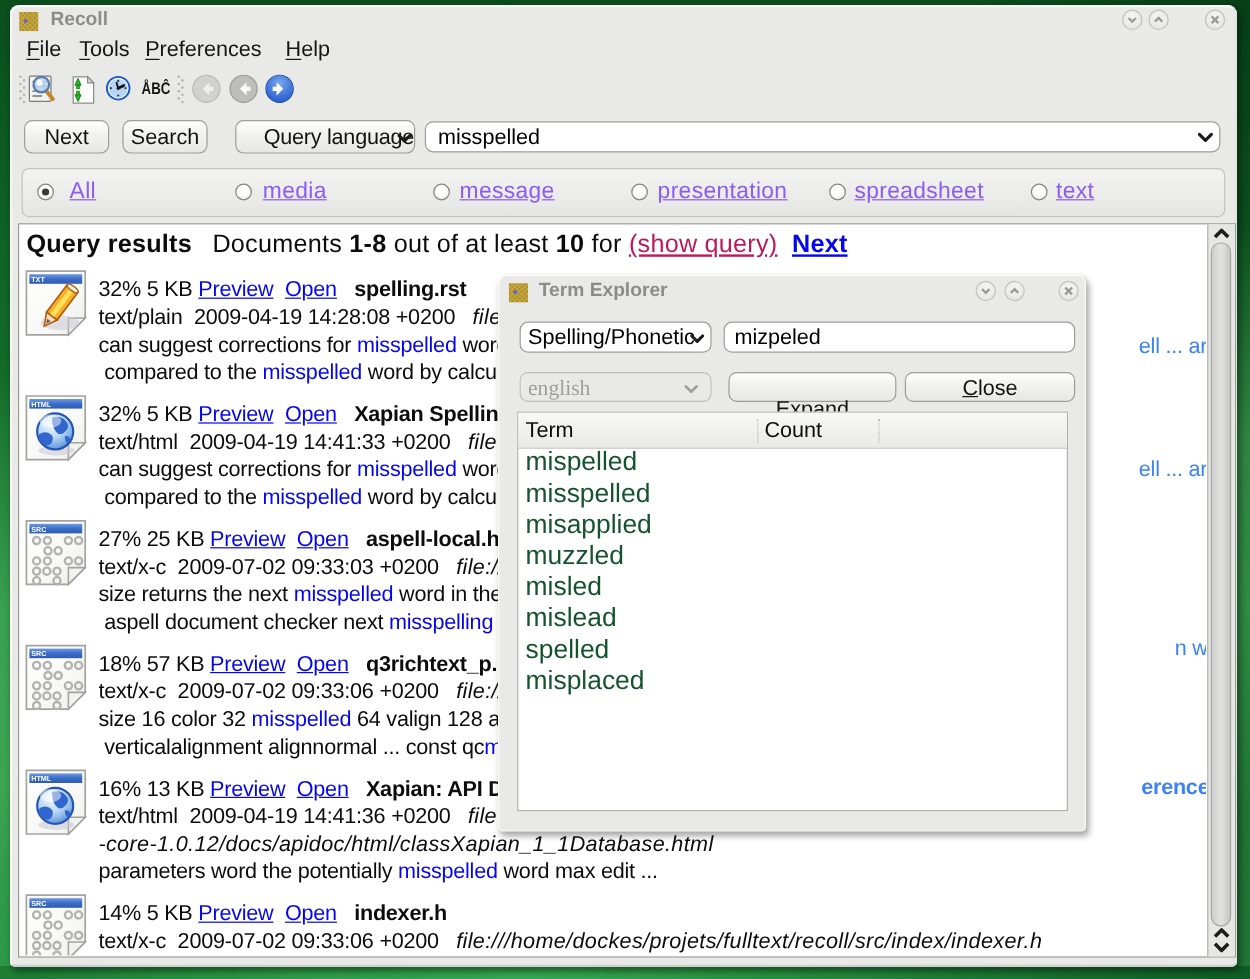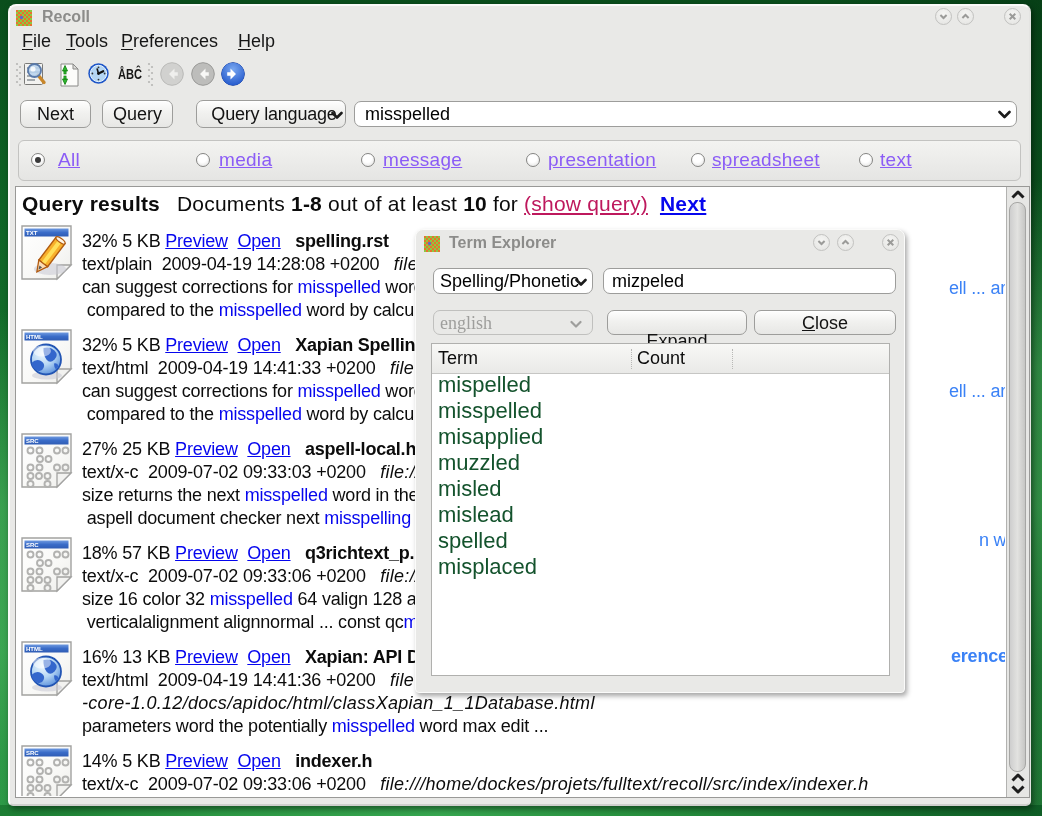--- a/index.html
+++ b/index.html
@@ -146,22 +146,22 @@
   </g>
   <defs>
     <radialGradient id="bluegrad" cx="0.5" cy="0.3" r="0.8">
       <stop offset="0" stop-color="#7aa8f0"></stop>
         <stop offset="1" stop-color="#1a50c8"></stop>
     </radialGradient>
   </defs>
 </svg>
 
 <div class="btn" style="left:20px;top:100px;width:71px;">Next</div>
-<div class="btn" style="left:102px;top:100px;width:71px;">Query</div>
-<div class="btn" style="left:196px;top:100px;width:150px;text-align:center;padding-left:6px;letter-spacing:-0.2px;">Query language
+<div class="btn" style="left:102px;top:100px;width:71px;">Search</div>
+<div class="btn" style="left:196px;top:100px;width:150px;text-align:right;padding-left:6px;letter-spacing:-0.2px;">Query language
   <svg width="12" height="9" viewBox="0 0 12 9" style="position:absolute;right:2px;top:10px">
       <path class="chv" d="M1.5 2 L6 6.5 L10.5 2"></path>
     </svg></div>
 <div class="fld" style="left:354px;top:101px;width:663px;height:26px;">
   <div style="position:absolute;left:10px;top:2px;font-size:18px;">misspelled</div>
   <svg width="13" height="10" viewBox="0 0 13 10" style="position:absolute;right:5px;top:8px">
       <path class="chv" d="M1.5 2 L6.5 7 L11.5 2"></path>
     </svg>
 </div>
 

